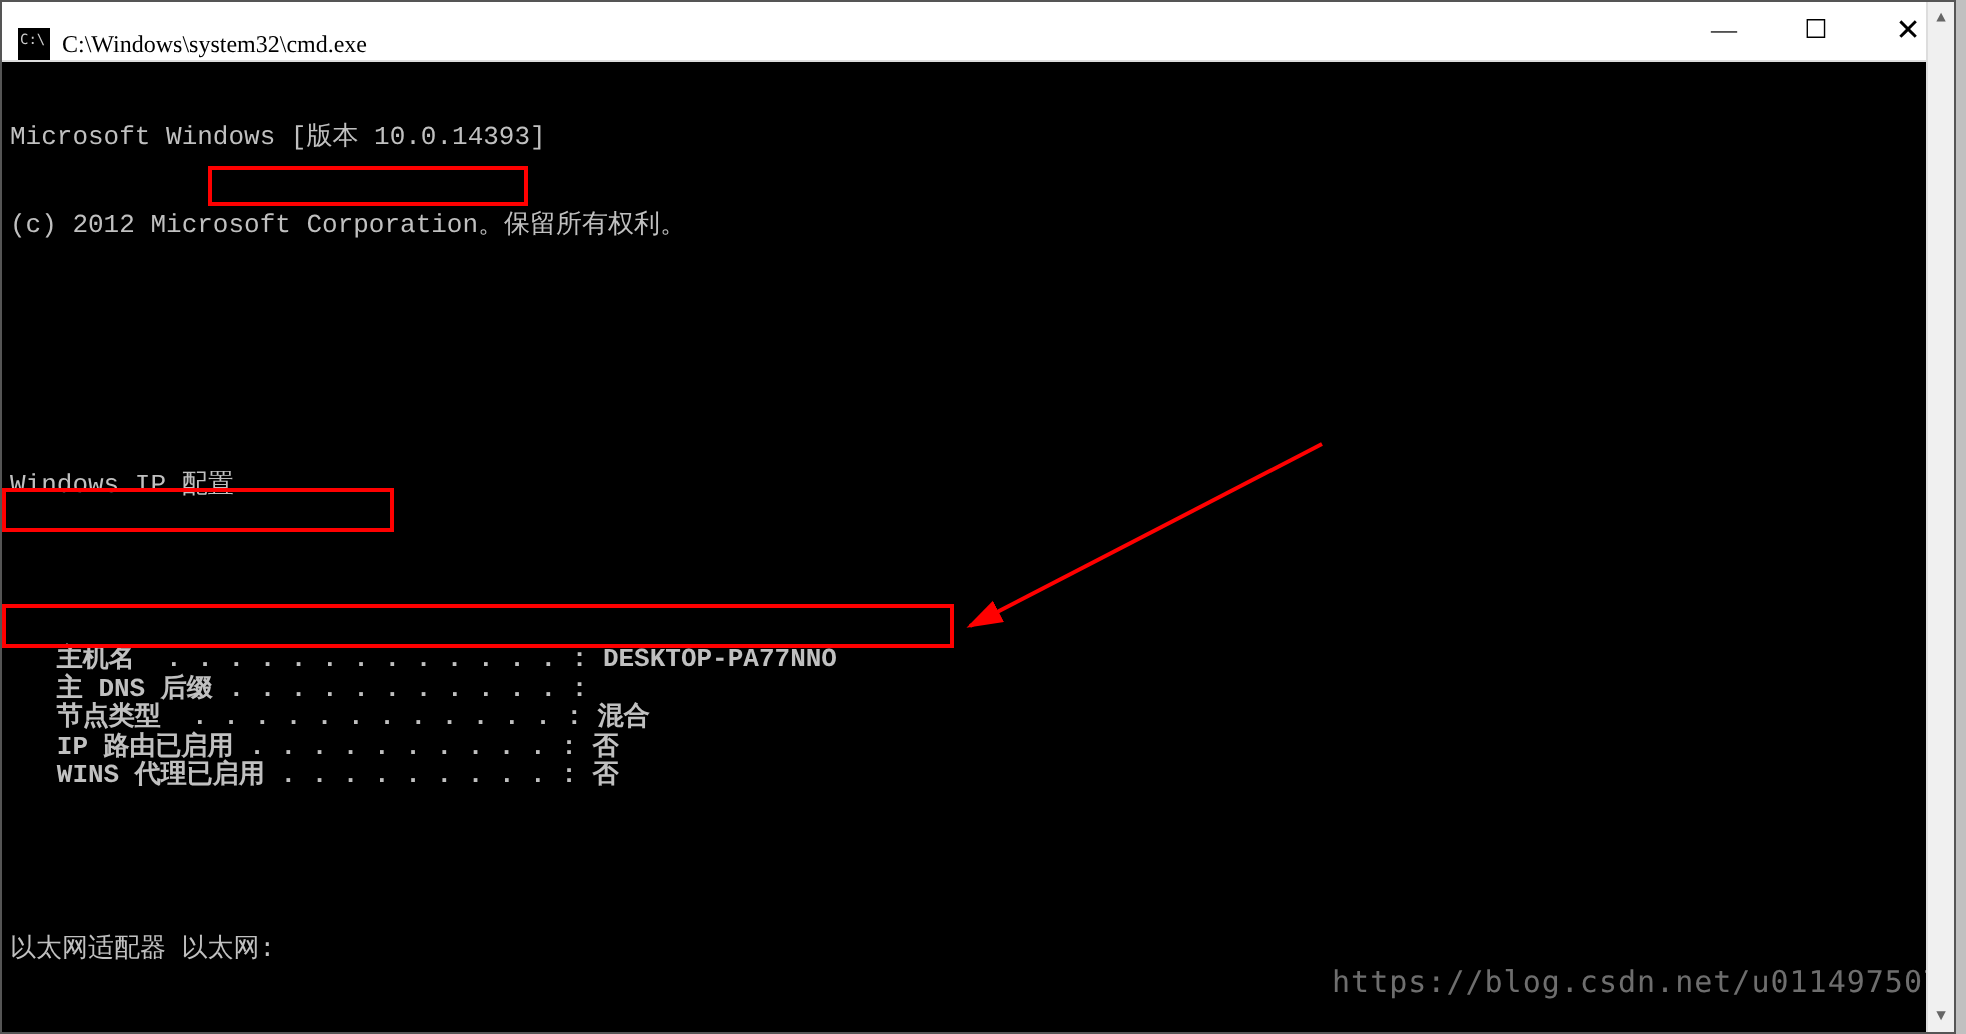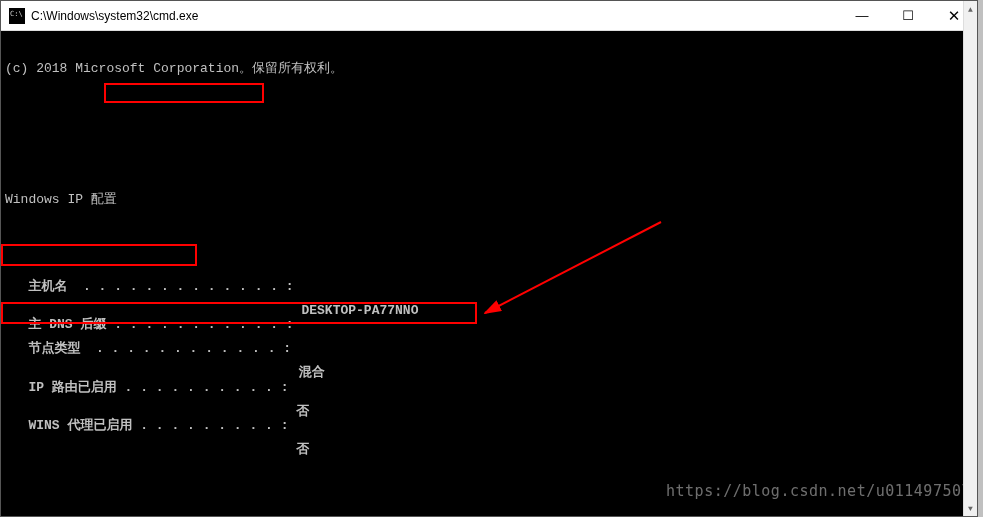--- a/index.html
+++ b/index.html
@@ -1,30 +1,30 @@
 <!DOCTYPE html>
 <html><head>
 <meta charset="utf-8">
 <style>
   * { margin: 0; padding: 0; box-sizing: border-box; }
   body { width: 983px; height: 517px; font-family: Consolas, "Courier New", monospace; background: #c0c0c0; overflow: hidden; position: relative; }
   .window { position: absolute; top: 0; left: 0; width: 978px; height: 517px; background: #fff; border: 1px solid #555; }
-  .titlebar { height: 30px; background: #fff; border-bottom: 1px solid #ddd; display: flex; align-items: center; font-family: Liberation Sans, sans-serif; font-size: 12px; color: #000; }
+  .titlebar { height: 30px; background: #fff; border-bottom: 1px solid #ddd; display: flex; align-items: flex-end; font-family: Liberation Serif, serif; font-size: 12px; color: #000; }
   .titlebar-icon { width: 16px; height: 16px; margin: 0 6px 0 8px; background: #000; display: inline-block; position: relative; }
   .titlebar-icon::after { content: "C:\\"; color: #ccc; font-size: 7px; position: absolute; top: 2px; left: 1px; font-family: monospace; }
   .titlebar-title { flex: 1; }
   .titlebar-controls { display: flex; }
   .titlebar-btn { width: 46px; height: 30px; display: flex; align-items: center; justify-content: center; font-size: 13px; color: #000; }
   .titlebar-btn.close { font-size: 15px; }
   .terminal { width: 100%; height: calc(100% - 30px); background: #000; color: #c0c0c0; font-size: 13px; line-height: 14.5px; white-space: pre; padding: 2px 4px; position: relative; }
   .terminal-line { display: block; }
   .kv-row { display: flex; font-weight: bold; }
   .kv-key { display: inline-block; }
   .kv-dots { display: inline-block; }
-  .kv-val { display: inline-block; margin-top: 24px; }
+  .kv-val { display: inline-block; }
   .anno-box { position: absolute; border: 2px solid #ff0000; pointer-events: none; }
   .anno-arrow { position: absolute; pointer-events: none; }
   .watermark { position: absolute; bottom: 18px; right: 6px; color: rgba(200,200,200,0.55); font-family: Consolas, monospace; font-size: 15px; letter-spacing: 0.5px; pointer-events: none; }
   .scrollbar-right { position: absolute; right: 0; top: 0; bottom: 0; width: 14px; background: #f0f0f0; border-left: 1px solid #ddd; }
   .scrollbar-up, .scrollbar-down { height: 16px; display: flex; align-items: center; justify-content: center; color: #666; font-size: 8px; }
   .scrollbar-down { position: absolute; bottom: 0; left: 0; right: 0; }
 </style>
 </head>
 <body>
 
@@ -33,21 +33,22 @@
     <span class="titlebar-icon"></span>
     <span class="titlebar-title">C:\Windows\system32\cmd.exe</span>
     <div class="titlebar-controls">
       <div class="titlebar-btn">—</div>
       <div class="titlebar-btn">☐</div>
       <div class="titlebar-btn close">✕</div>
     </div>
   </div>
 
   <div class="terminal">
-    <span class="terminal-line">(c) 2018 Microsoft Corporation。保留所有权利。</span>
+    <span class="terminal-line">Microsoft Windows [版本 10.0.14393]</span>
+    <span class="terminal-line">(c) 2012 Microsoft Corporation。保留所有权利。</span>
     <span class="terminal-line"> </span>
     <span class="terminal-line"> </span>
     <span class="terminal-line">Windows IP 配置</span>
     <span class="terminal-line"> </span>
     <div id="winip-block"><span class="terminal-line kv-row"><span class="kv-key">   主机名</span><span class="kv-dots">  . . . . . . . . . . . . . : </span><span class="kv-val">DESKTOP-PA77NNO</span></span><span class="terminal-line kv-row"><span class="kv-key">   主 DNS 后缀</span><span class="kv-dots"> . . . . . . . . . . . :</span><span class="kv-val"></span></span><span class="terminal-line kv-row"><span class="kv-key">   节点类型</span><span class="kv-dots">  . . . . . . . . . . . . : </span><span class="kv-val">混合</span></span><span class="terminal-line kv-row"><span class="kv-key">   IP 路由已启用</span><span class="kv-dots"> . . . . . . . . . . : </span><span class="kv-val">否</span></span><span class="terminal-line kv-row"><span class="kv-key">   WINS 代理已启用</span><span class="kv-dots"> . . . . . . . . . : </span><span class="kv-val">否</span></span></div>
     <span class="terminal-line"> </span>
     <span class="terminal-line">以太网适配器 以太网:</span>
     
     
     

